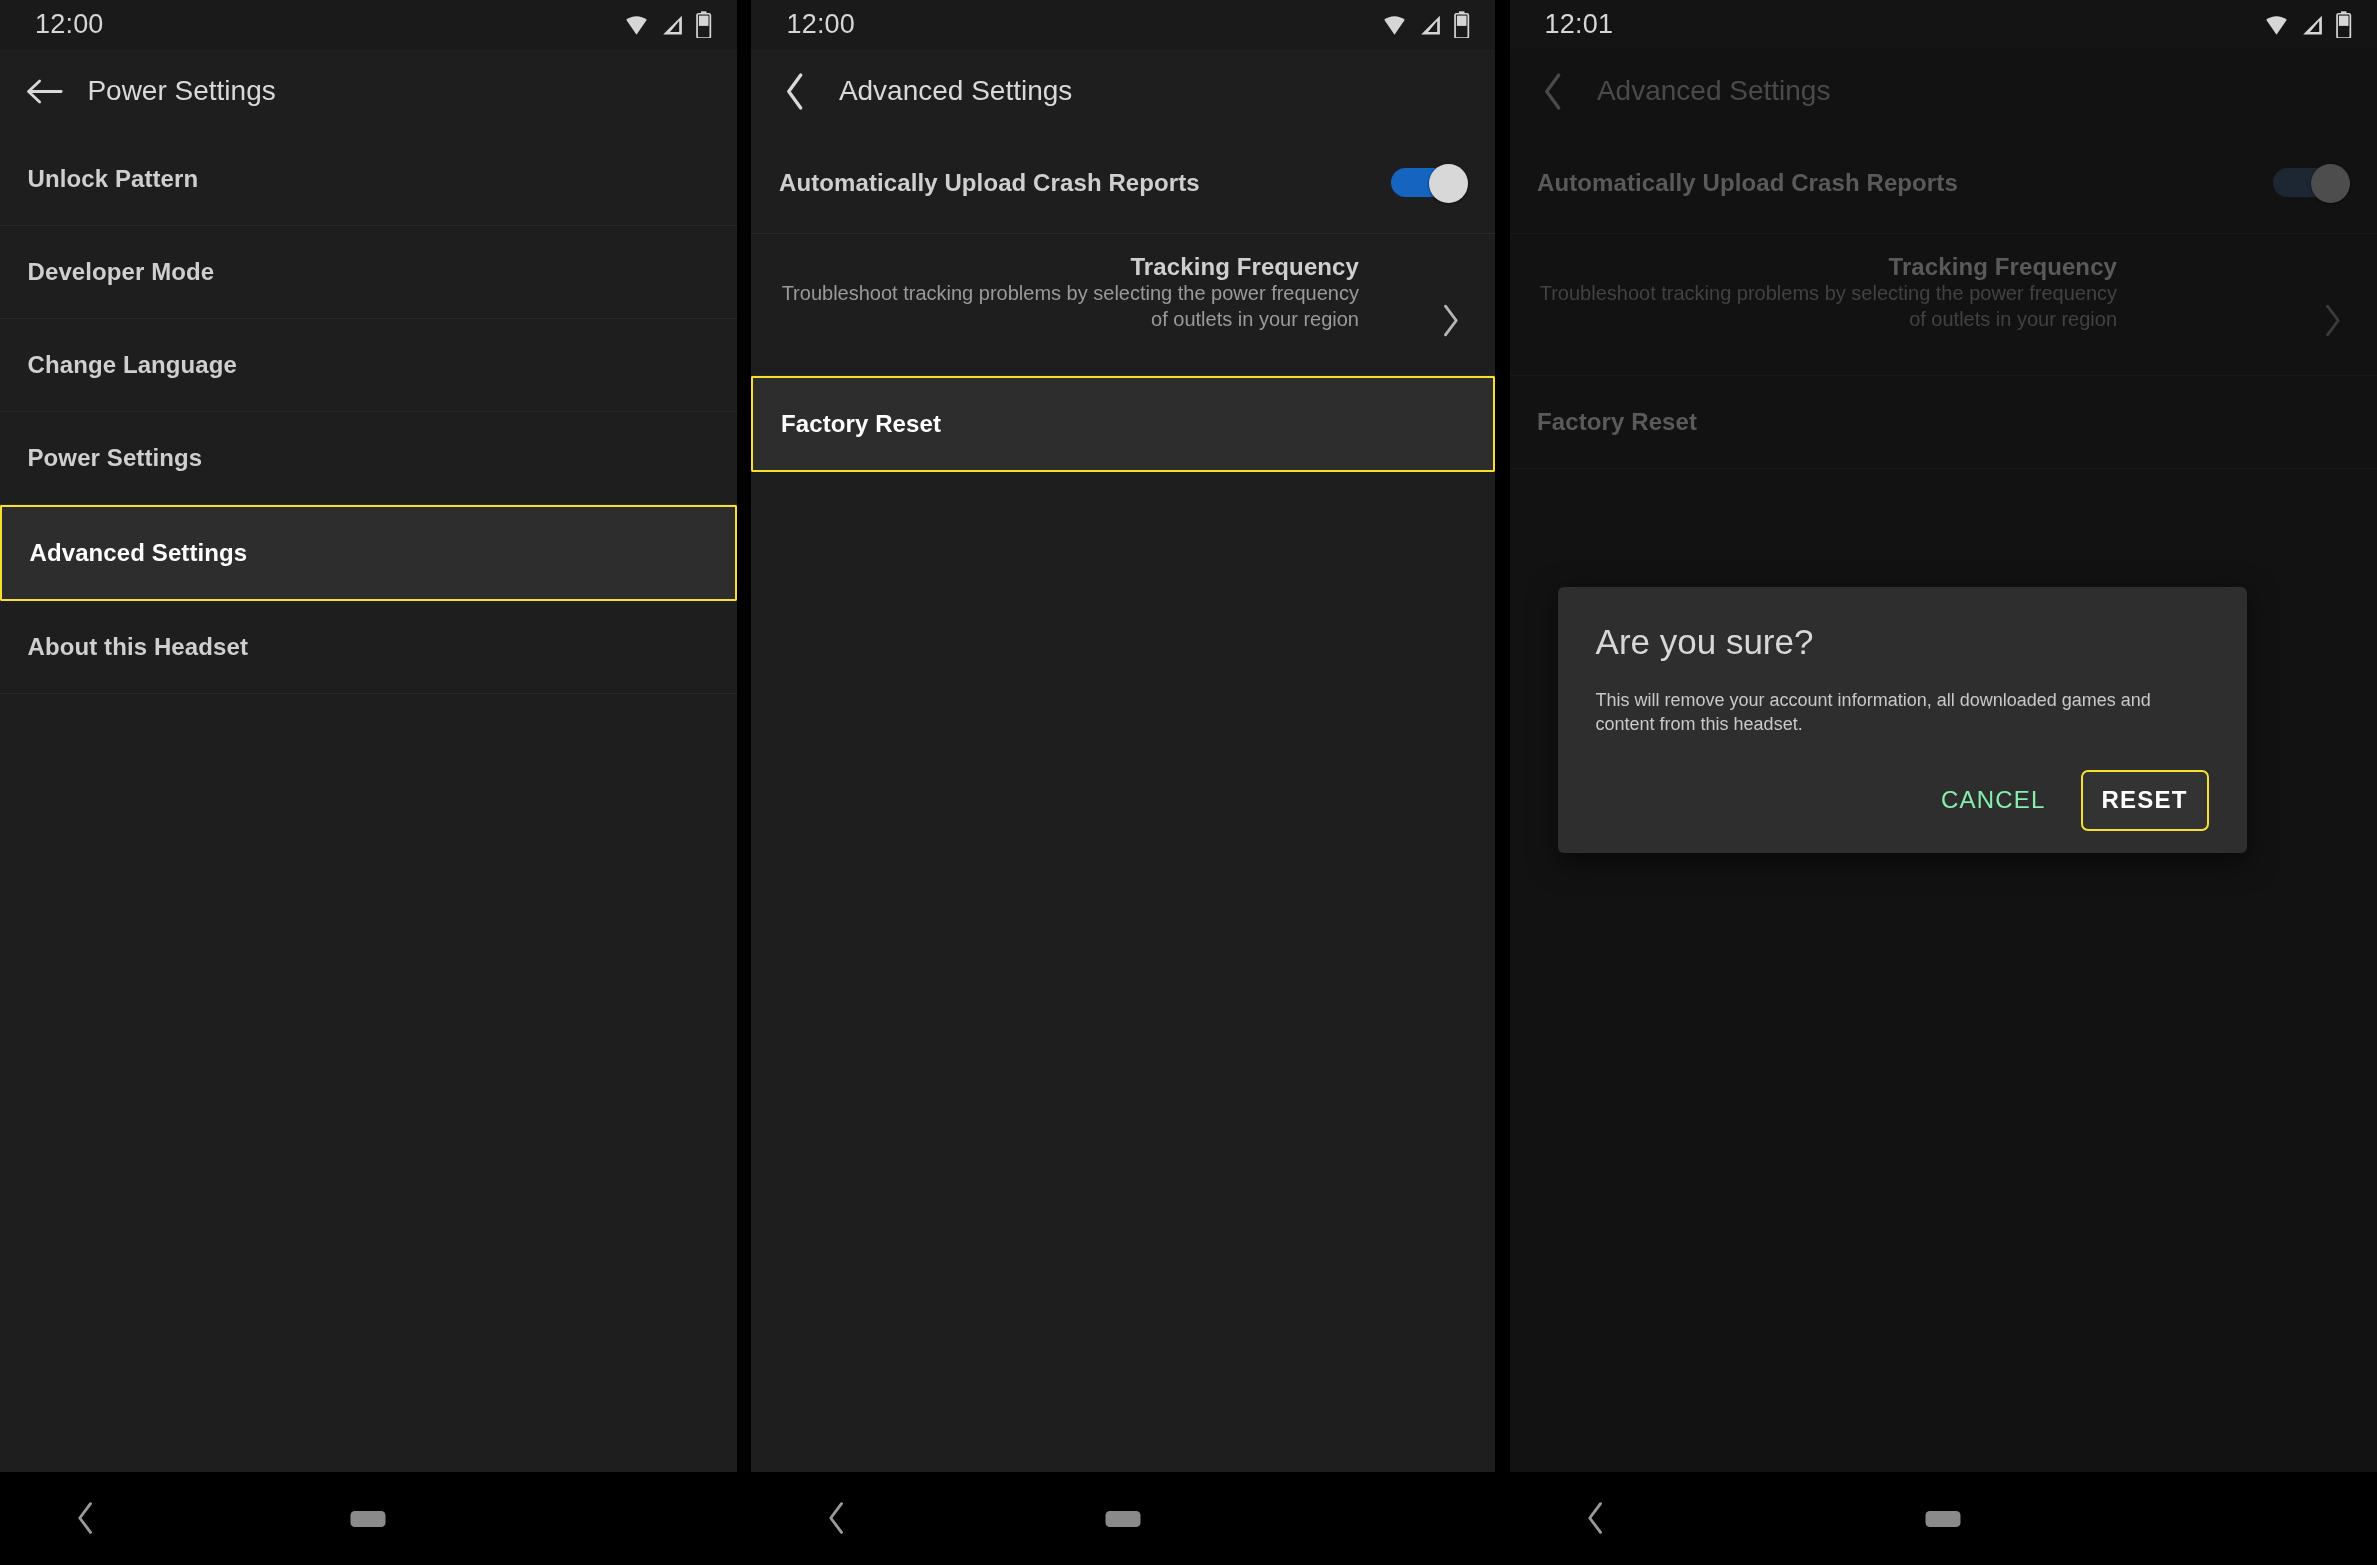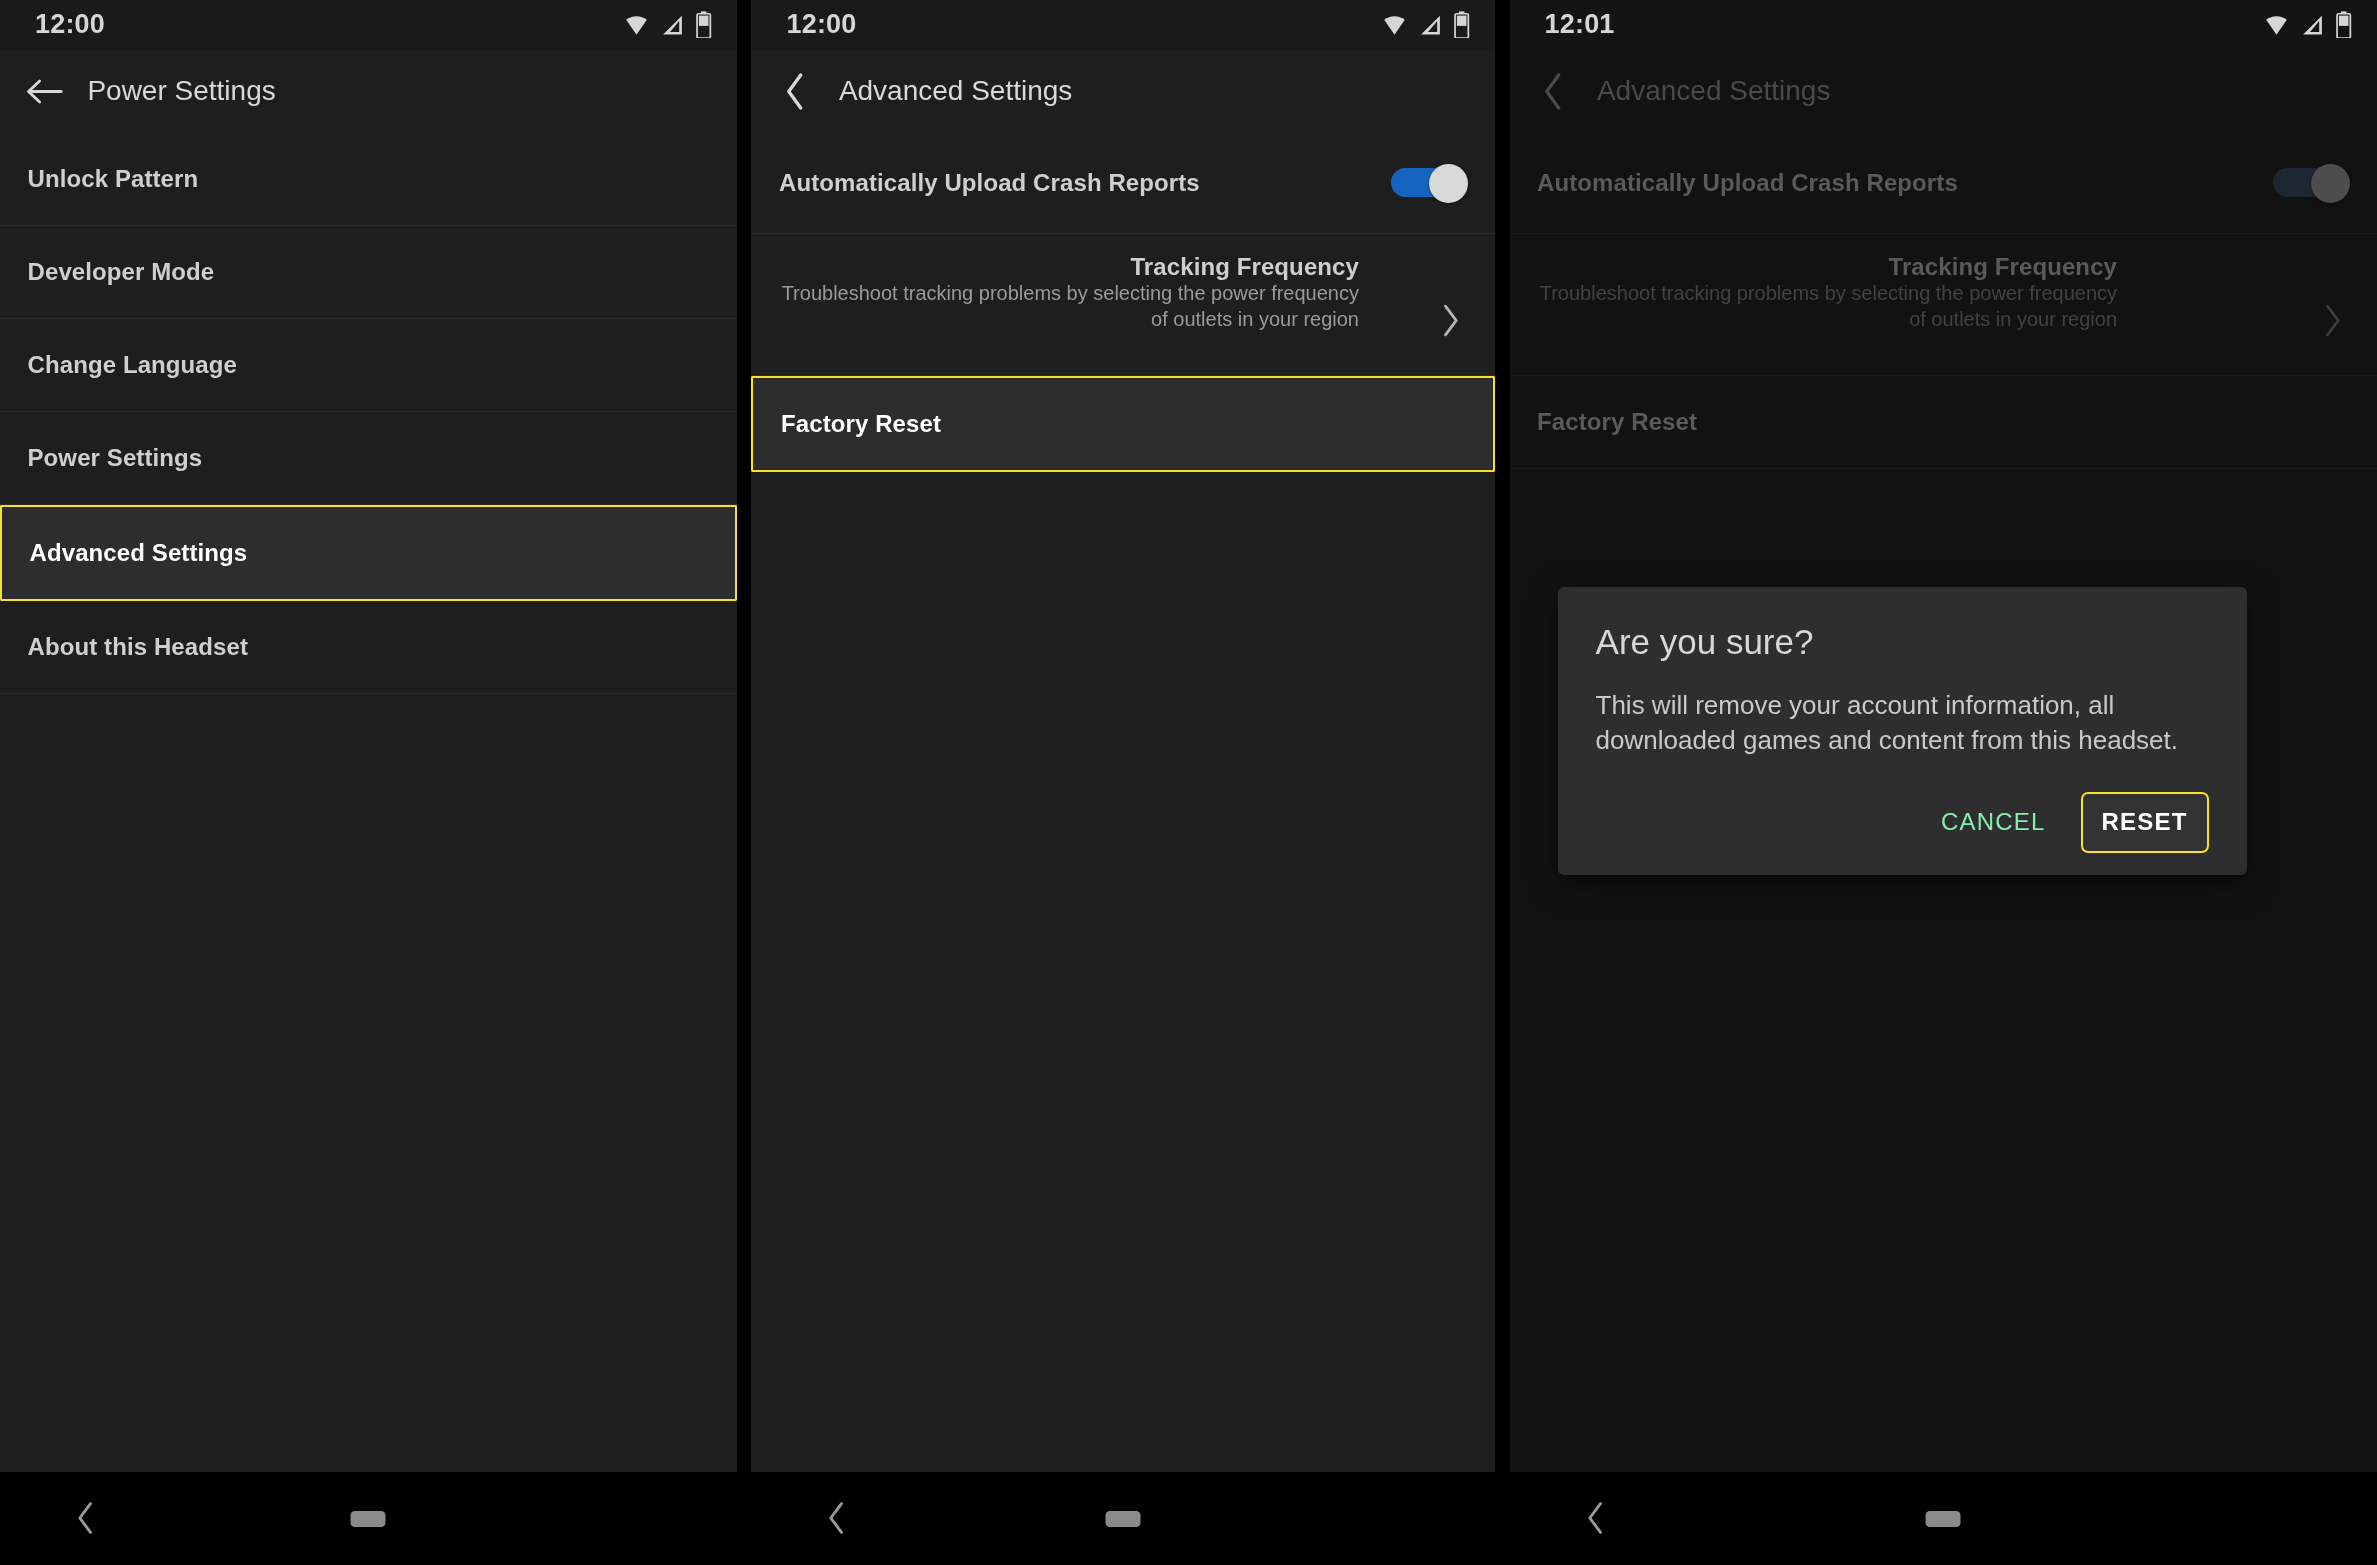--- a/index.html
+++ b/index.html
@@ -15,21 +15,20 @@
   #screen-1{ width:785px; }
   .gutter{ width:14.5px; height:1566px; background:#000; flex:0 0 14.5px; }
   #screen-2{ width:792px; }
   #screen-3{ width:924px; background:#121212; }
 
   
   .statusbar{
     height:49px; background:#1a1a1a;
     display:flex; align-items:center; justify-content:space-between;
     padding:0 25px 0 35px;
-    font-weight:bold;
   }
   #screen-3 .statusbar{ background:#141414; }
   .clock{ color:#d6d6d6; font-size:27px; letter-spacing:0.2px; }
   .status-icons{ display:flex; align-items:center; gap:9.4px; }
   .status-icons svg{ display:block; }
 
   
   .appbar{ height:84px; display:flex; align-items:center; padding-left:17.4px; }
   .backbtn{
     width:54px; height:54px; display:flex; align-items:center; justify-content:center;
@@ -87,21 +86,21 @@
   .dim .chev-right svg path{ stroke:#3b3b3b !important; }
   .dim .row{ border-bottom-color:#191919; }
   .dialog{
     position:absolute; left:27px; top:587px; width:689px;
     background:#2e2e2e; border-radius:5.8px;
     padding:35px 38px 22px 38px;
     box-shadow:0 8.7px 29px rgba(0,0,0,.55);
     margin-left:21px;
   }
   .dialog-title{ color:#d7d7d7; font-size:35px; font-weight:400; margin-bottom:26px; }
-  .dialog-body{ color:#c9c9c9; font-size:26px; line-height:1.36; font-weight:400; }
+  .dialog-body{ color:#c9c9c9; font-size:18px; line-height:1.36; font-weight:400; }
   .dialog-actions{
     display:flex; align-items:center; justify-content:flex-end;
     gap:2.9px; margin-top:33px;
   }
   .dlg-btn{
     background:transparent; border:none; color:#86efac;
     font-size:24px; letter-spacing:1.2px; font-weight:400;
     padding:16px 22px; font-family:"Liberation Sans", sans-serif;
   }
   .dlg-btn.primary{

